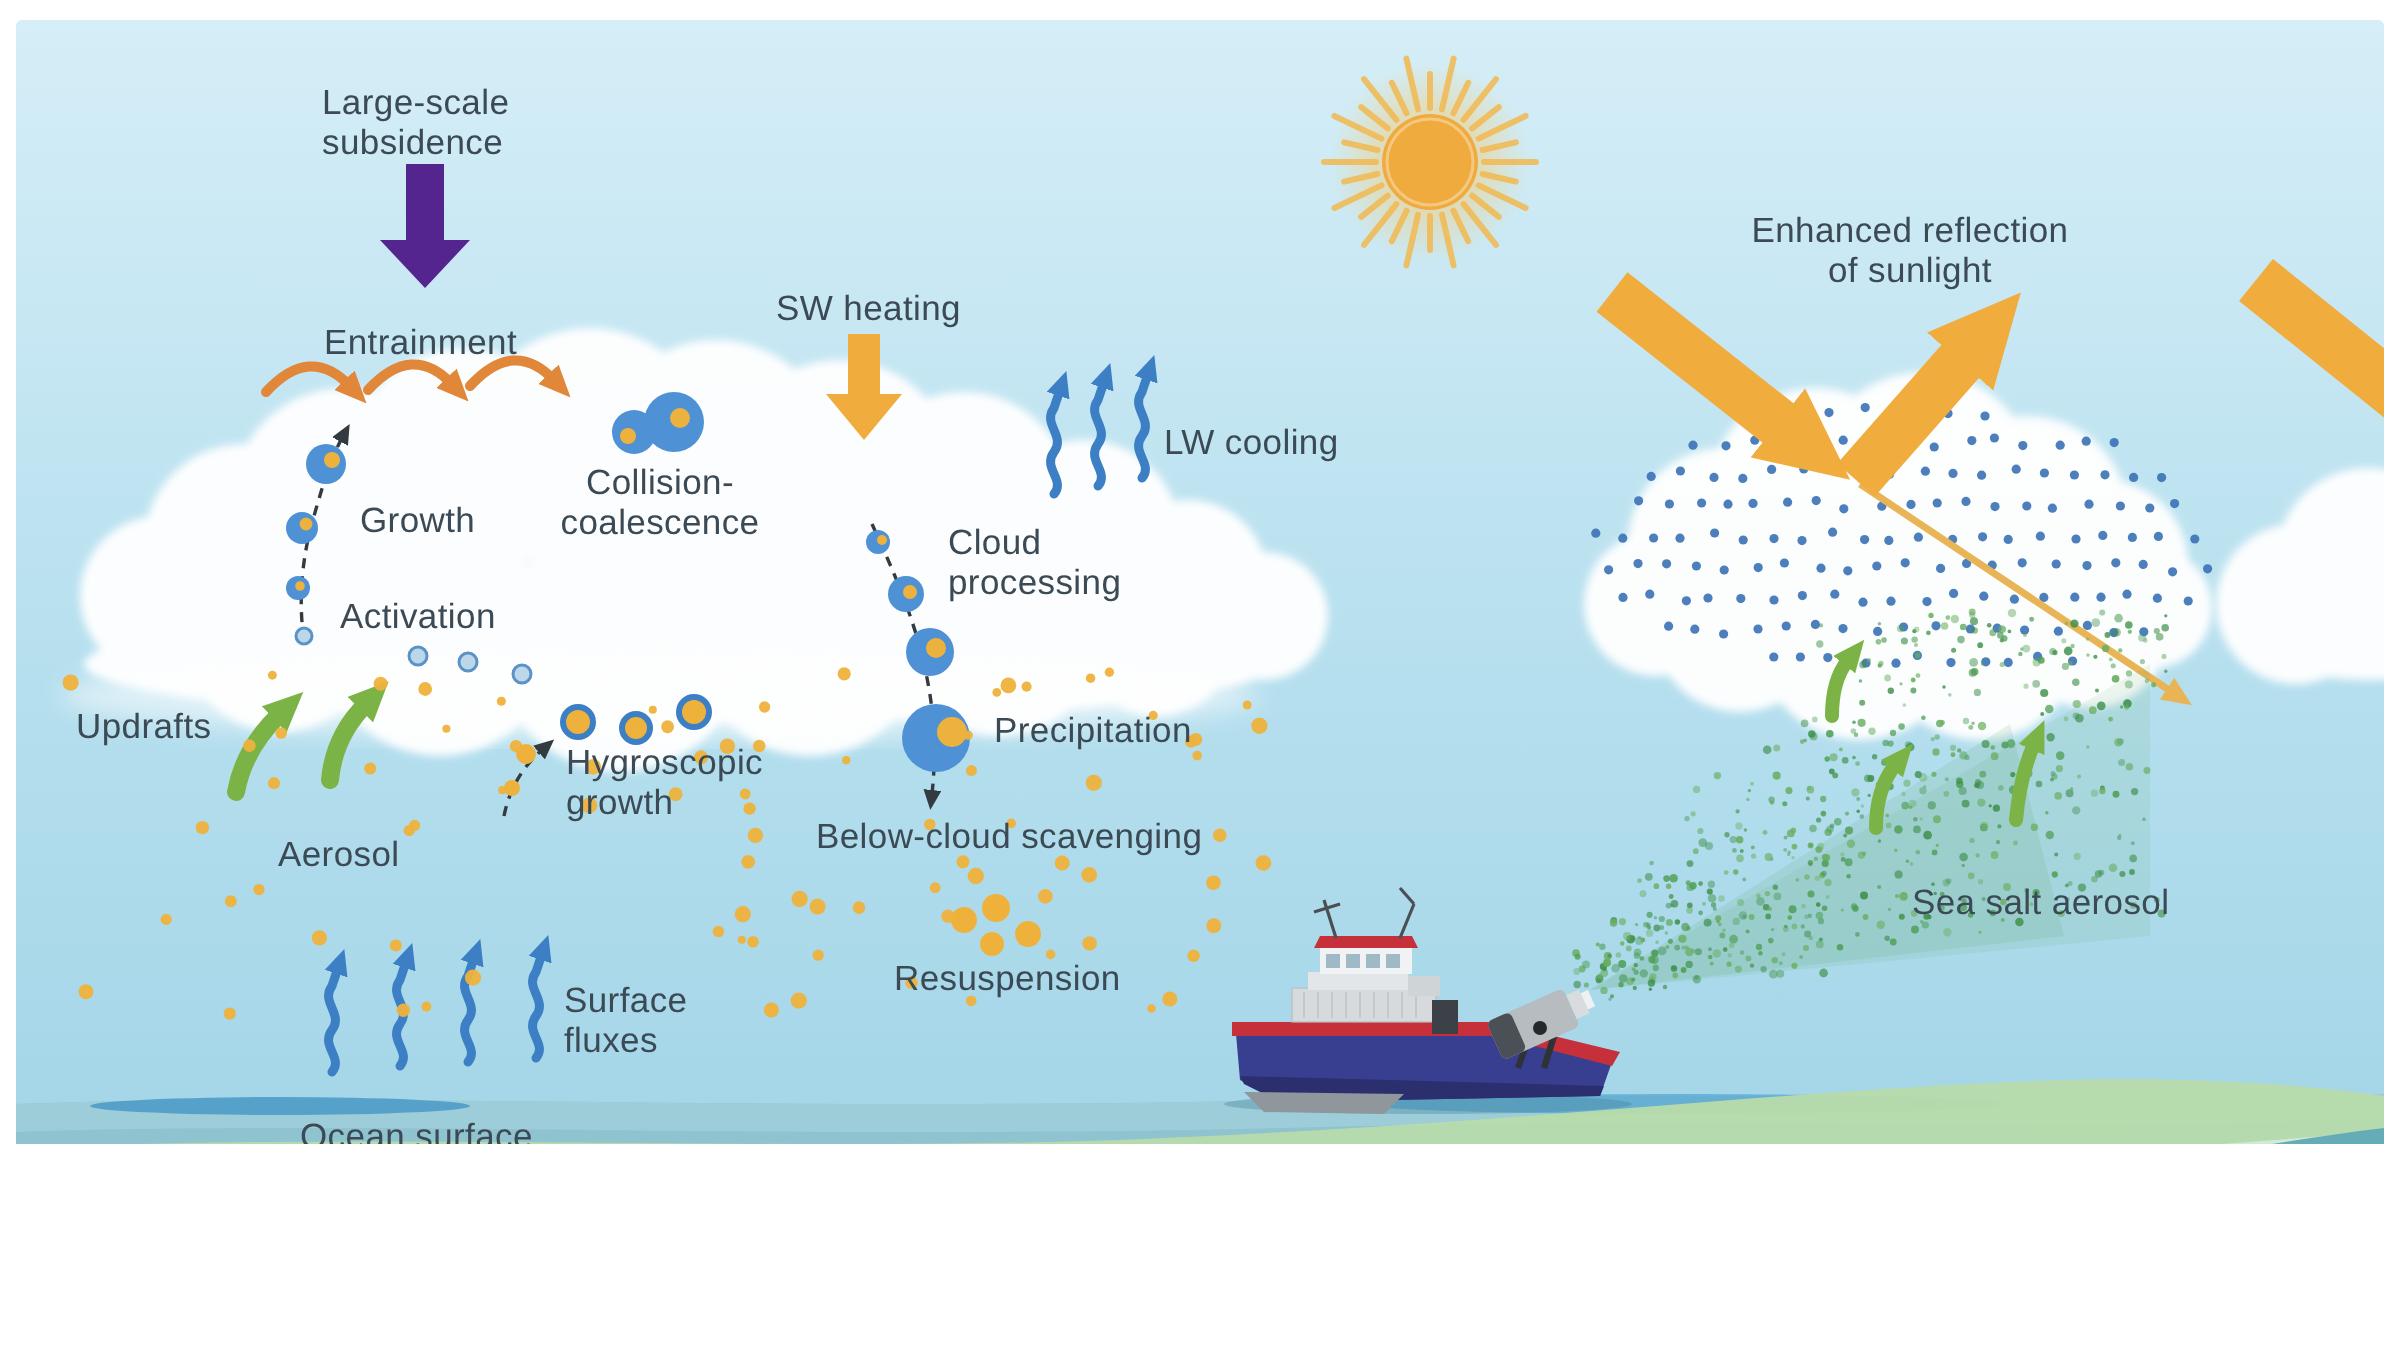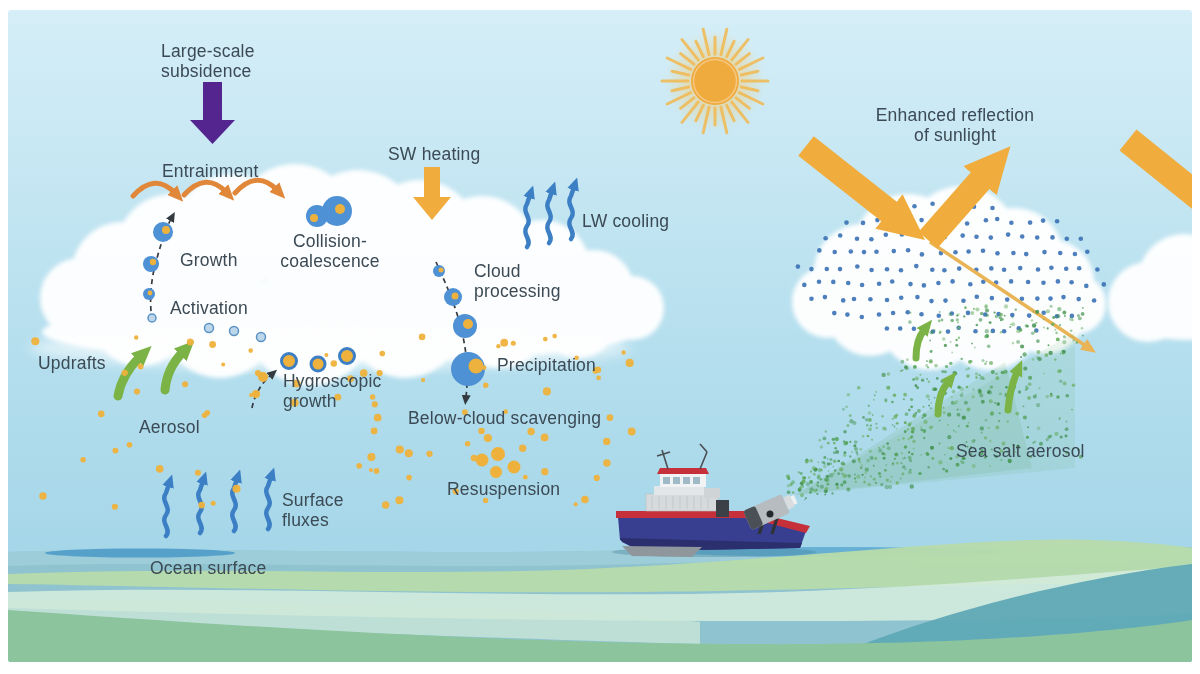--- a/index.html
+++ b/index.html
@@ -1,16 +1,16 @@
 <!DOCTYPE html>
 <html style="--c-text: #3b4a54; --c-purple: #55258f; --c-orange: #e0873a; --c-yellow: #f0ac3c; --c-yellow-thin: #e9b455; --c-blue-arrow: #3c7fc4; --c-green-arrow: #7cb347; --c-droplet: #4e91d5; --c-droplet-core: #edb23e; --c-aerosol: #eeb23c; --c-cloud-dot: #3d74b5; --c-sun: #f0ab3e; --c-sun-ray: #f2b950; --c-sky-top: #d5eef7; --c-sky-bottom: #9cd2e6; --c-sea-base: #8fc3cf; --c-ship-hull: #383f90; --c-ship-stripe: #c5303a;"><head>
 <meta charset="utf-8">
 <style>
   html,body{margin:0;padding:0;background:#ffffff;}
-  .stage{position:relative;width:1200px;height:674px;background:#ffffff;overflow:hidden;}
+  .stage{position:relative;width:1200px;height:572px;background:#ffffff;overflow:hidden;}
   svg{display:block;}
   text.label{
     font-family:"Liberation Sans",sans-serif;
     font-size:17.5px;
     fill:var(--c-text,#3b4a54);
     letter-spacing:.2px;
   }
   .arrow-stroke{fill:none;stroke-linecap:round;}
   .wavy{stroke:var(--c-blue-arrow,#3c7fc4);stroke-width:4.5;}
   .entrain{stroke:var(--c-orange,#e0873a);stroke-width:5;}

